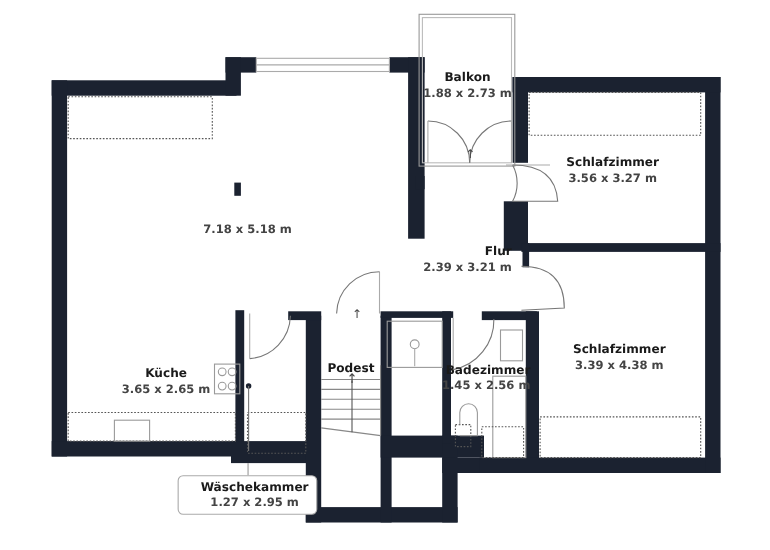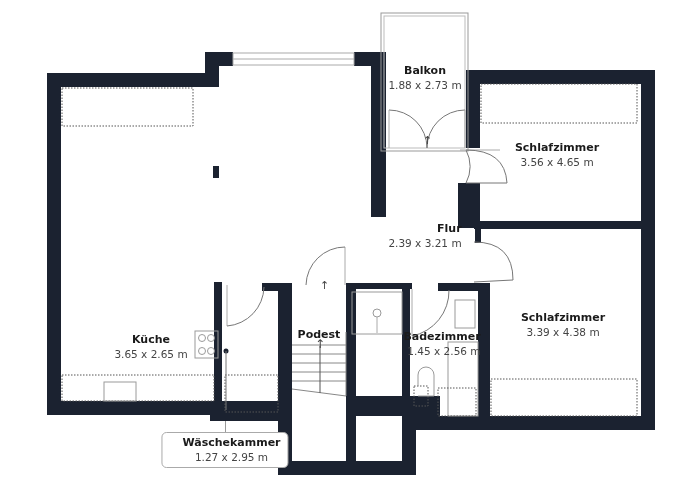--- a/index.html
+++ b/index.html
@@ -5,21 +5,21 @@
     html, body { margin: 0; padding: 0; background: #ffffff; }
     body { width: 700px; height: 500px; position: relative; overflow: hidden; font-family: "DejaVu Sans", sans-serif; }
     svg.plan { position: absolute; left: 0; top: 0; }
     .wall { fill: #1b2230; }
     .fixture { fill: none; stroke: #9a9a9a; stroke-width: 1; }
     .dotted { fill: none; stroke: #555; stroke-width: 1; stroke-dasharray: 1.5 1.5; }
     .door { fill: none; stroke: #777; stroke-width: 1; }
     .window { fill: #fff; stroke: #aaa; stroke-width: 1; }
     .label { position: absolute; text-align: center; transform: translateX(-50%); white-space: nowrap; }
     .label .name { display: block; font-weight: bold; font-size: 11px; color: #1a1a1a; line-height: 14px; }
-    .label .dims { display: block; font-size: 10.5px; color: #444; line-height: 14px; }
+    .label .dims { display: block; font-size: 10.5px; color: #444; line-height: 14px; font-weight: bold; }
     .label.boxed { border: 1px solid #aaa; border-radius: 5px; background: #fff; padding: 3px 7px 3px 7px; }
   </style>
 </head>
 <body>
 
 <svg class="plan" width="700" height="500" viewBox="0 0 700 500">
 
   <g>
 
     <rect class="wall" x="47" y="73" width="168" height="14"></rect>
@@ -151,23 +151,24 @@
 <span style="position:absolute;left:423px;top:134px;font-size:11px;color:#444;">↑</span>
 <span style="position:absolute;left:320px;top:279px;font-size:11px;color:#444;">↑</span>
 <span style="position:absolute;left:315px;top:337px;font-size:12px;color:#444;">↑</span>
 
 <div class="label" style="left:425px; top:64px;">
   <span class="name">Balkon</span>
   <span class="dims">1.88 x 2.73 m</span>
 </div>
 <div class="label" style="left:557px; top:141px;">
   <span class="name">Schlafzimmer</span>
-  <span class="dims">3.56 x 4.65 m</span>
+  <span class="dims">3.56 x 3.27 m</span>
 </div>
 <div class="label" style="left:225px; top:202px;">
+  <span class="dims">7.18 x 5.18 m</span>
 </div>
 <div class="label" style="left:425px; top:222px;text-align:right;">
   <span class="name">Flur</span>
   <span class="dims">2.39 x 3.21 m</span>
 </div>
 <div class="label" style="left:319px; top:316px;margin-top:12px;">
   <span class="name">Podest</span>
 </div>
 <div class="label" style="left:442px; top:330px;text-align:right;">
   <span class="name">Badezimmer</span>

